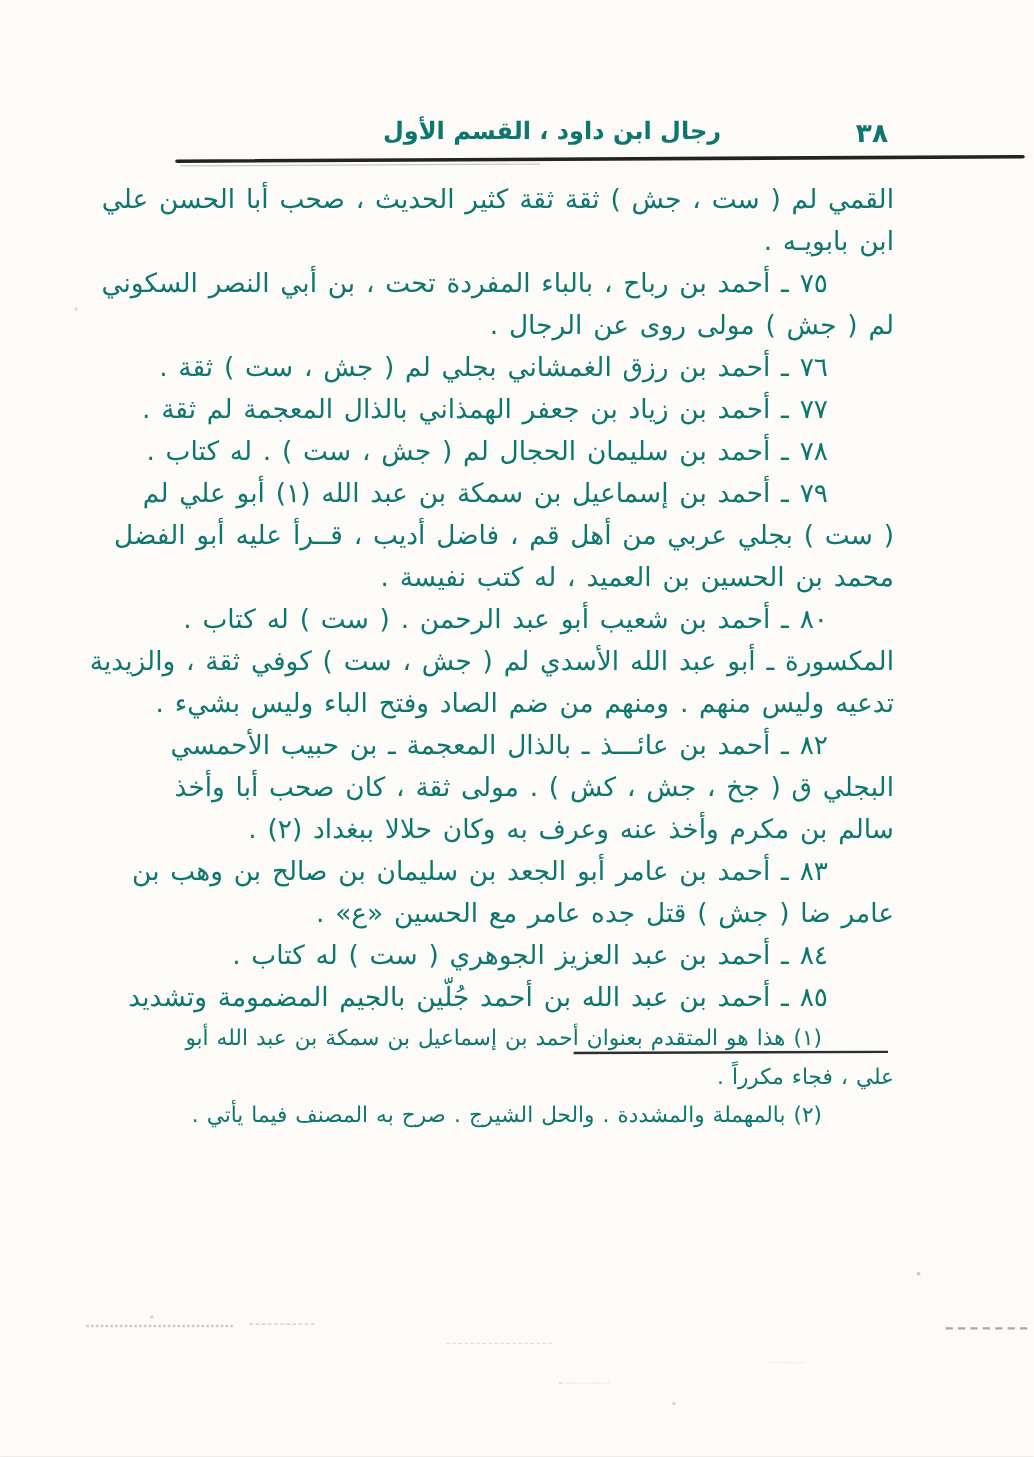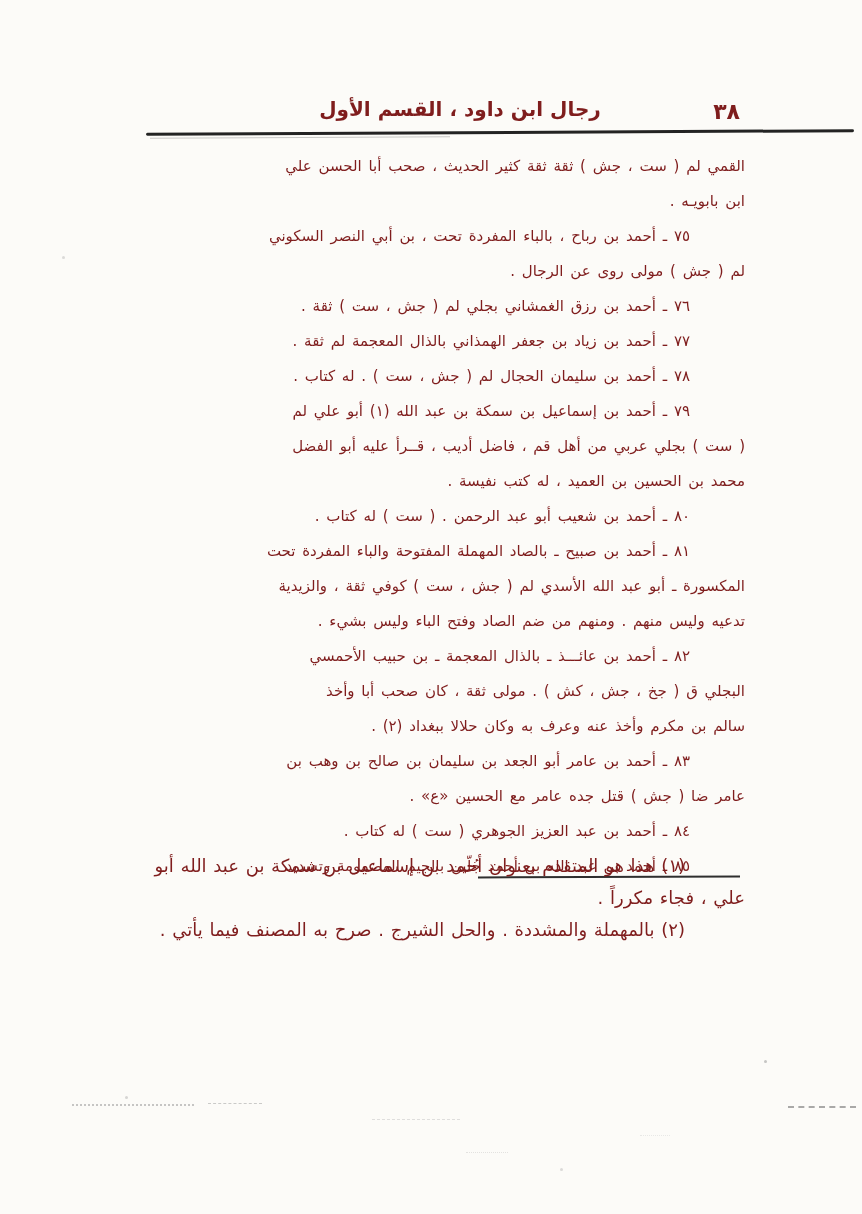--- a/index.html
+++ b/index.html
@@ -1,21 +1,21 @@
 <!DOCTYPE html>
 <html lang="ar"><head>
 <meta charset="utf-8">
 <style>
   html,body{margin:0;padding:0;background:#e8e6e1;}
   .page{
     position:relative;
     width:862px;height:1214px;
     background:#fcfbf8;
     font-family:"DejaVu Sans", sans-serif;
-    color:#7f1d1d;
+    color:#0f766e;
     direction:rtl;
     overflow:hidden;
     box-shadow:0 0 4px rgba(0,0,0,.15);
   }
   
   .hdr-title{
     position:absolute;top:97px;left:250px;width:420px;
     text-align:center;font-size:20px;font-weight:bold;
     letter-spacing:0;white-space:nowrap;
   }
@@ -31,21 +31,21 @@
   .hdr-rule-echo{
     position:absolute;top:137px;left:150px;width:300px;height:1px;
     background:#8a8a8a;opacity:.45;transform:rotate(-0.3deg);
   }
   
   .main{
     position:absolute;top:149px;right:117px;width:564px;
   }
   .line{
     height:35px;line-height:35px;
-    font-size:15px;
+    font-size:22px;
     white-space:nowrap;
     text-align:right;
     word-spacing:2px;
   }
   .line.start{text-indent:55px;}
   
   .fn-rule{
     position:absolute;top:876px;left:478px;width:262px;height:2px;
     background:#2e2e2e;transform:rotate(-0.2deg);
   }
@@ -89,21 +89,20 @@
     <div class="line">ابن بابويـه .</div>
     <div class="line start">٧٥ ـ أحمد بن رباح ، بالباء المفردة تحت ، بن أبي النصر السكوني</div>
     <div class="line">لم ( جش ) مولى روى عن الرجال .</div>
     <div class="line start">٧٦ ـ أحمد بن رزق الغمشاني بجلي لم ( جش ، ست ) ثقة .</div>
     <div class="line start">٧٧ ـ أحمد بن زياد بن جعفر الهمذاني بالذال المعجمة لم ثقة .</div>
     <div class="line start">٧٨ ـ أحمد بن سليمان الحجال لم ( جش ، ست ) . له كتاب .</div>
     <div class="line start">٧٩ ـ أحمد بن إسماعيل بن سمكة بن عبد الله (١) أبو علي لم</div>
     <div class="line">( ست ) بجلي عربي من أهل قم ، فاضل أديب ، قــرأ عليه أبو الفضل</div>
     <div class="line">محمد بن الحسين بن العميد ، له كتب نفيسة .</div>
     <div class="line start">٨٠ ـ أحمد بن شعيب أبو عبد الرحمن . ( ست ) له كتاب .</div>
-    <div class="line start">٨١ ـ أحمد بن صبيح ـ بالصاد المهملة المفتوحة والباء المفردة تحت</div>
     <div class="line">المكسورة ـ أبو عبد الله الأسدي لم ( جش ، ست ) كوفي ثقة ، والزيدية</div>
     <div class="line">تدعيه وليس منهم . ومنهم من ضم الصاد وفتح الباء وليس بشيء .</div>
     <div class="line start">٨٢ ـ أحمد بن عائـــذ ـ بالذال المعجمة ـ بن حبيب الأحمسي</div>
     <div class="line">البجلي ق ( جخ ، جش ، كش ) . مولى ثقة ، كان صحب أبا وأخذ</div>
     <div class="line">سالم بن مكرم وأخذ عنه وعرف به وكان حلالا ببغداد (٢) .</div>
     <div class="line start">٨٣ ـ أحمد بن عامر أبو الجعد بن سليمان بن صالح بن وهب بن</div>
     <div class="line">عامر ضا ( جش ) قتل جده عامر مع الحسين «ع» .</div>
     <div class="line start">٨٤ ـ أحمد بن عبد العزيز الجوهري ( ست ) له كتاب .</div>
     <div class="line start">٨٥ ـ أحمد بن عبد الله بن أحمد جُلّين بالجيم المضمومة وتشديد</div>
   </div>

